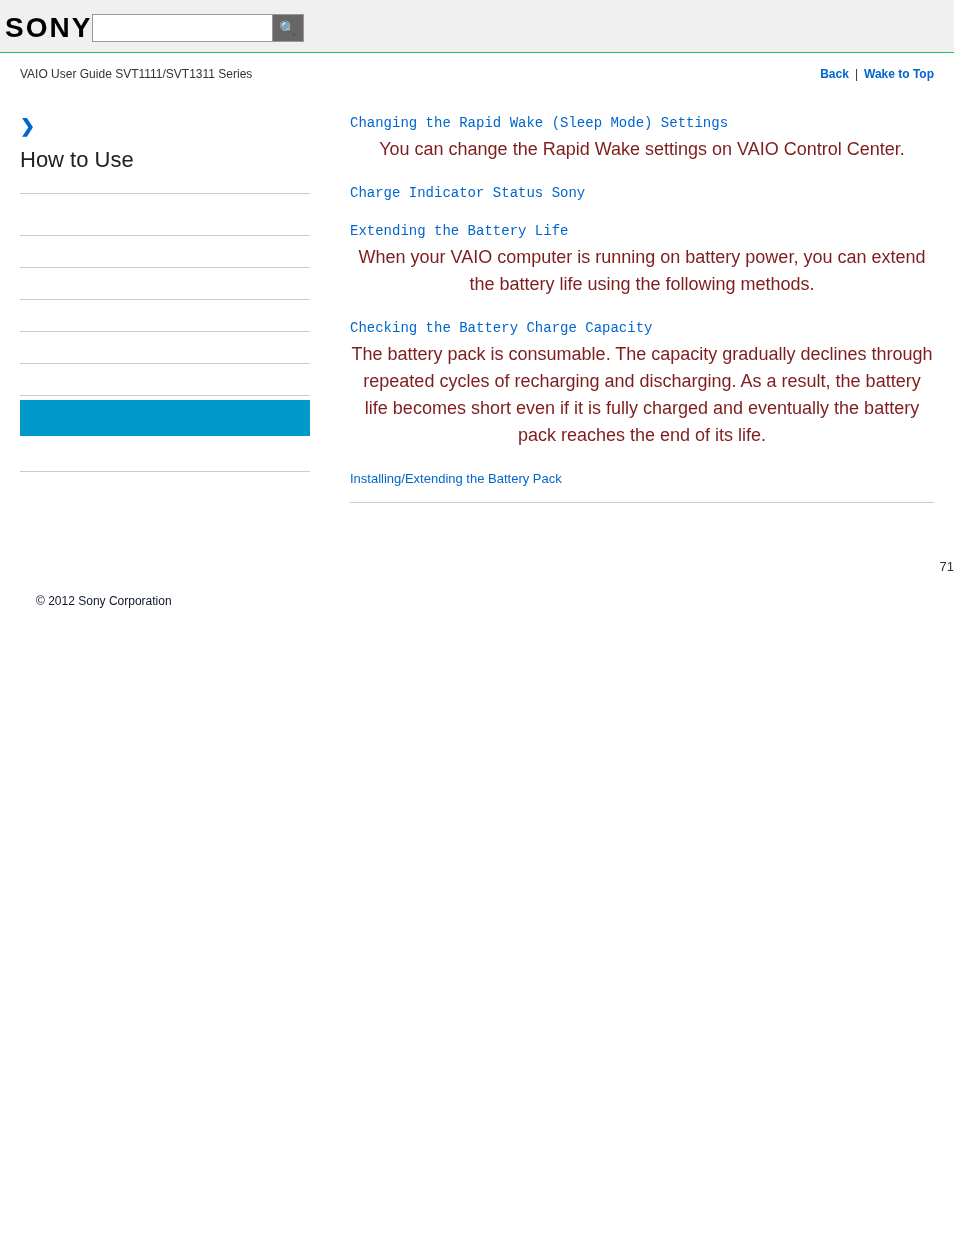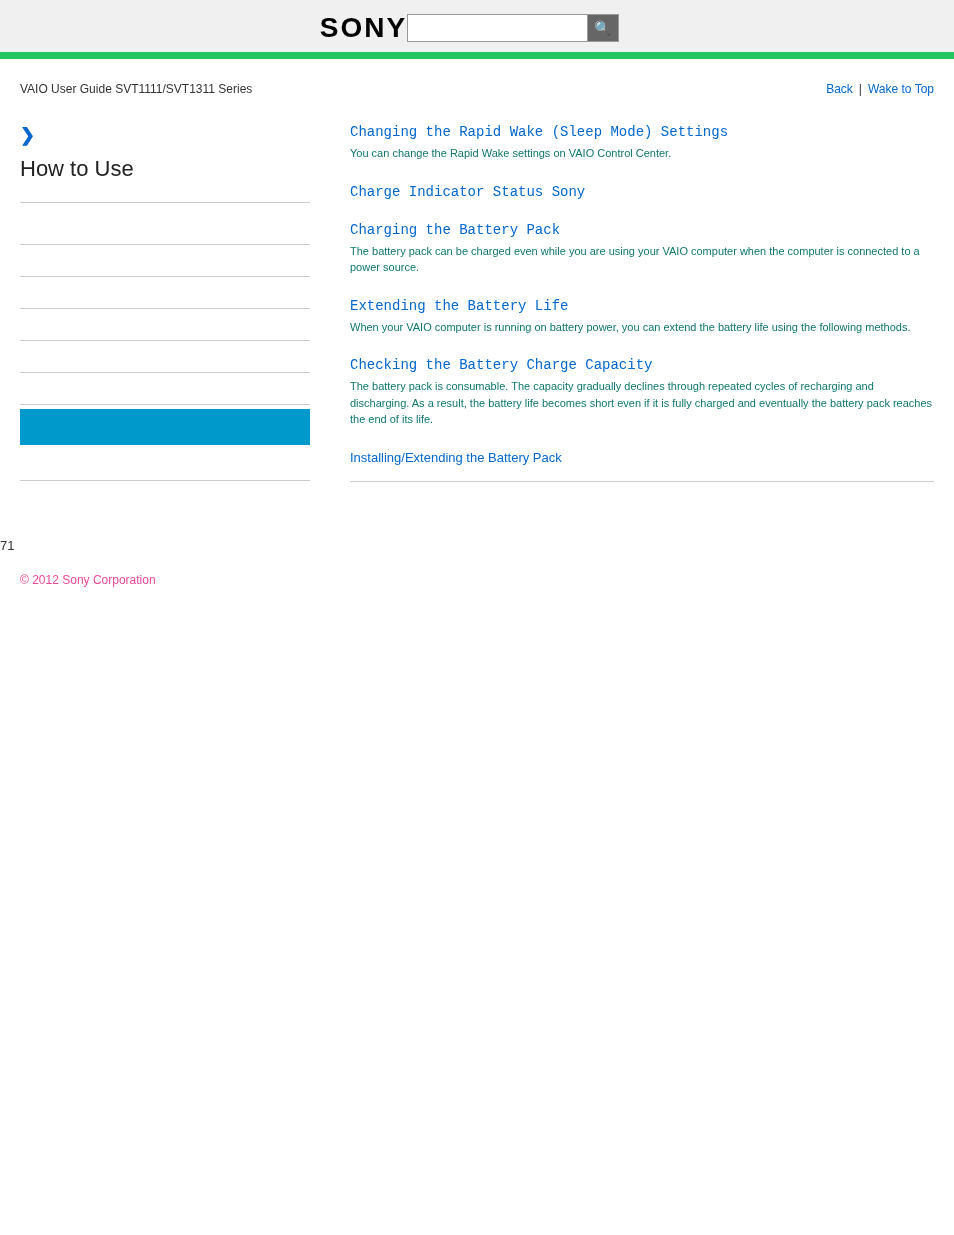--- a/index.html
+++ b/index.html
@@ -9,23 +9,23 @@
       color: #333;
       background: #fff;
       width: 954px;
       min-height: 1235px;
     }
 
     
     .header {
       display: flex;
       align-items: center;
-      justify-content: center;
+      justify-content: flex-start;
       padding: 12px 20px 8px 5px;
-      border-bottom: 7px solid #22c55e;
+      border-bottom: 1px solid #22c55e;
       background: #f0f0f0;
     }
     .sony-logo {
       font-size: 28px;
       font-weight: 900;
       letter-spacing: 2px;
       color: #000;
       font-family: Arial, Helvetica, sans-serif;
     }
     .search-area {
@@ -54,37 +54,37 @@
       justify-content: center;
       color: #fff;
       font-size: 14px;
     }
 
     
     .subheader {
       display: flex;
       align-items: center;
       justify-content: space-between;
-      padding: 8px 20px;
+      padding: 14px 20px;
       font-size: 12px;
       color: #333;
-      margin-top: 15px;
     }
     .subheader-title {
       color: #333;
     }
     .subheader-nav {
       display: flex;
       gap: 6px;
       align-items: center;
     }
     .nav-link {
       color: #0066cc;
       text-decoration: none;
       cursor: pointer;
+      font-weight: bold;
     }
     .nav-separator {
       color: #333;
     }
 
     
     .main-container {
       display: flex;
       padding: 20px 20px 20px 20px;
       gap: 0;
@@ -136,23 +136,24 @@
     .content-link {
       display: block;
       color: #0066cc;
       text-decoration: none;
       font-size: 14px;
       margin-bottom: 5px;
       cursor: pointer;
       font-family: Liberation Mono, monospace;
     }
     .content-text {
-      font-size: 11px;
-      color: #0f766e;
+      font-size: 18px;
+      color: #7f1d1d;
       line-height: 1.5;
+      text-align: center;
     }
 
     .content-links-plain {
       margin-top: 8px;
     }
     .content-links-plain a {
       display: block;
       color: #0066cc;
       text-decoration: none;
       font-size: 13px;
@@ -163,26 +164,27 @@
     .bottom-divider {
       border: none;
       border-top: 1px solid #ccc;
       margin: 16px 0;
     }
 
     
     .footer {
       padding: 10px 20px 20px 20px;
       font-size: 12px;
-      color: #ec4899;
+      color: #0f172a;
+      margin-left: 16px;
     }
 
     
     .page-number {
-      text-align: left;
+      text-align: right;
       font-size: 13px;
       color: #333;
       padding: 20px 0 10px 0;
     }
   </style>
 </head>
 <body>
 
 <div class="header">
   <div class="sony-logo">SONY</div>
@@ -223,24 +225,20 @@
 
     <div class="content-section">
       <a class="content-link">Changing the Rapid Wake (Sleep Mode) Settings</a>
       <p class="content-text">You can change the Rapid Wake settings on VAIO Control Center.</p>
     </div>
 
     <div class="content-section">
       <a class="content-link">Charge Indicator Status Sony</a>
     </div>
 
-    <div class="content-section">
-      <a class="content-link">Charging the Battery Pack</a>
-      <p class="content-text">The battery pack can be charged even while you are using your VAIO computer when the computer is connected to a power source.</p>
-    </div>
 
     <div class="content-section">
       <a class="content-link">Extending the Battery Life</a>
       <p class="content-text">When your VAIO computer is running on battery power, you can extend the battery life using the following methods.</p>
     </div>
 
     <div class="content-section">
       <a class="content-link">Checking the Battery Charge Capacity</a>
       <p class="content-text">The battery pack is consumable. The capacity gradually declines through repeated cycles of recharging and discharging. As a result, the battery life becomes short even if it is fully charged and eventually the battery pack reaches the end of its life.</p>
     </div>

